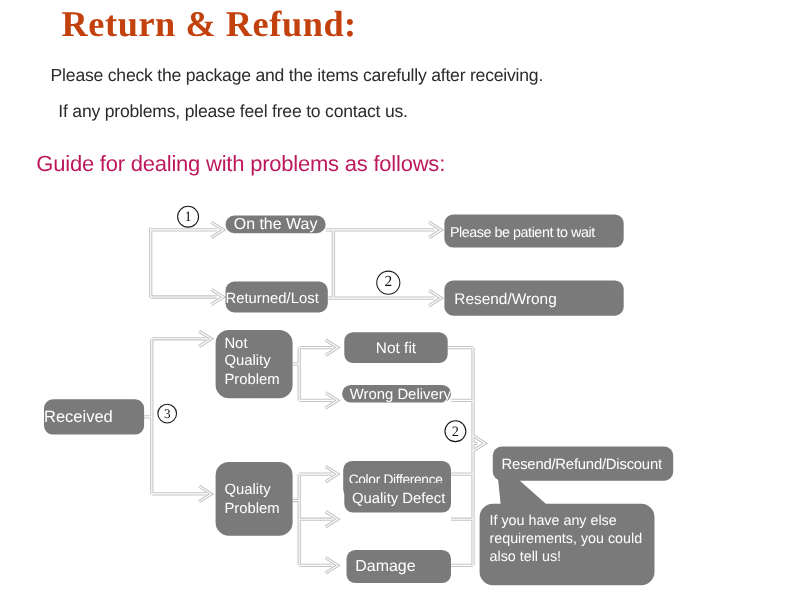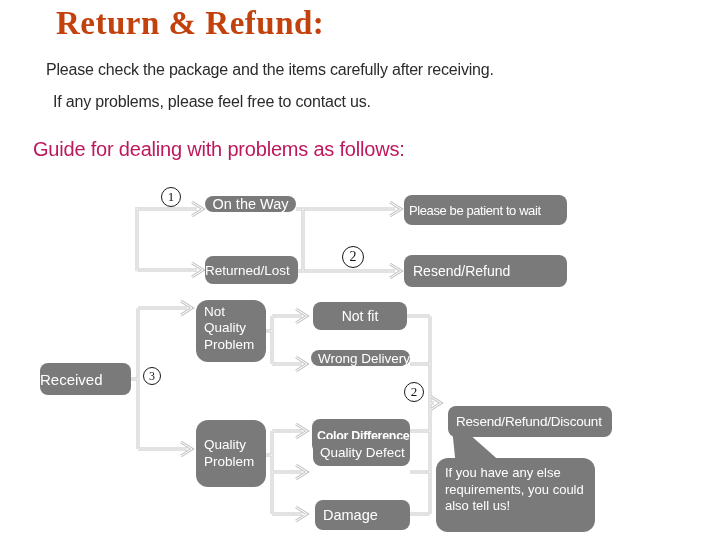--- a/index.html
+++ b/index.html
@@ -32,21 +32,21 @@
   #n-not-received{left:36px;top:220px;width:95px;height:36px;font-size:14.5px;padding-left:6px;}
   #n-on-the-way{left:205px;top:196px;width:91px;height:16px;justify-content:center;font-size:14.5px;}
   #n-patient{left:404px;top:195px;width:163px;height:30px;font-size:13px;letter-spacing:-0.4px;padding-left:5px;}
   #n-returned-lost{left:205px;top:256px;width:93px;height:28px;font-size:13.5px;padding-left:0;}
   #n-resend-refund{left:404px;top:255px;width:163px;height:32px;font-size:14px;padding-left:9px;}
   #n-received{left:40px;top:363px;width:91px;height:32px;font-size:15px;}
   #n-not-quality{left:196px;top:300px;width:70px;height:62px;font-size:13.5px;padding:4px 0 0 8px;align-items:flex-start;line-height:1.22;border-radius:12px;}
   #n-quality-problem{left:196px;top:420px;width:70px;height:67px;font-size:13.5px;padding-left:8px;line-height:1.22;border-radius:12px;}
   #n-not-fit{left:313px;top:302px;width:94px;height:28px;justify-content:center;font-size:14px;}
   #n-wrong-delivery{left:311px;top:350px;width:99px;height:16px;font-size:13.5px;padding-left:7px;}
-  #n-color-difference{left:312px;top:419px;width:98px;height:34px;font-size:12.5px;letter-spacing:-0.3px;padding-left:5px;font-weight:bold;}
+  #n-color-difference{left:312px;top:419px;width:98px;height:34px;font-size:12.5px;letter-spacing:-0.3px;padding-left:5px;}
   #n-quality-defect{left:313px;top:439px;width:97px;height:27px;font-size:13.5px;padding-left:7px;}
   #n-damage{left:315px;top:500px;width:95px;height:30px;font-size:14.5px;padding-left:8px;}
   #n-rrd{left:448px;top:388px;width:164px;height:31px;font-size:13.5px;letter-spacing:-0.2px;padding-left:8px;margin-top:18px;}
   #n-bubble{left:436px;top:458px;width:159px;height:74px;font-size:13px;line-height:1.28;padding:7px 6px 0 9px;align-items:flex-start;border-radius:12px;}
   #b-1{left:161px;top:187px;width:20px;height:20px;font-size:13px;}
   #b-2a{left:342px;top:246px;width:22px;height:22px;font-size:14px;}
   #b-3{left:143px;top:367px;width:18px;height:18px;font-size:12px;}
   #b-2b{left:404px;top:382px;width:20px;height:20px;font-size:13px;}
 </style>
 </head>
@@ -87,21 +87,21 @@
                M296,309 L307,316 L296,323 M296,357 L307,364 L296,371
                M296,424 L307,431 L296,438 M296,465 L307,472 L296,479
                M296,507 L307,514 L296,521 M430,396 L441,403 L430,410"></path>
     </g>
     <path d="M451,418 L503,464 L456,467 Z" fill="#7a7a7a"></path>
   </svg>
 
   <div class="node" id="n-on-the-way">On the Way</div>
   <div class="node" id="n-patient">Please be patient to wait</div>
   <div class="node" id="n-returned-lost">Returned/Lost</div>
-  <div class="node" id="n-resend-refund">Resend/Refund</div>
+  <div class="node" id="n-resend-refund">Resend/Wrong</div>
   <div class="node" id="n-received">Received</div>
   <div class="node wrap" id="n-not-quality">Not Quality Problem</div>
   <div class="node wrap" id="n-quality-problem">Quality Problem</div>
   <div class="node" id="n-not-fit">Not fit</div>
   <div class="node" id="n-wrong-delivery">Wrong Delivery</div>
   <div class="node" id="n-color-difference">Color Difference</div>
   <div class="node" id="n-quality-defect">Quality Defect</div>
   <div class="node" id="n-damage">Damage</div>
   <div class="node" id="n-rrd">Resend/Refund/Discount</div>
   <div class="node wrap" id="n-bubble">If you have any else requirements, you could also tell us!</div>

